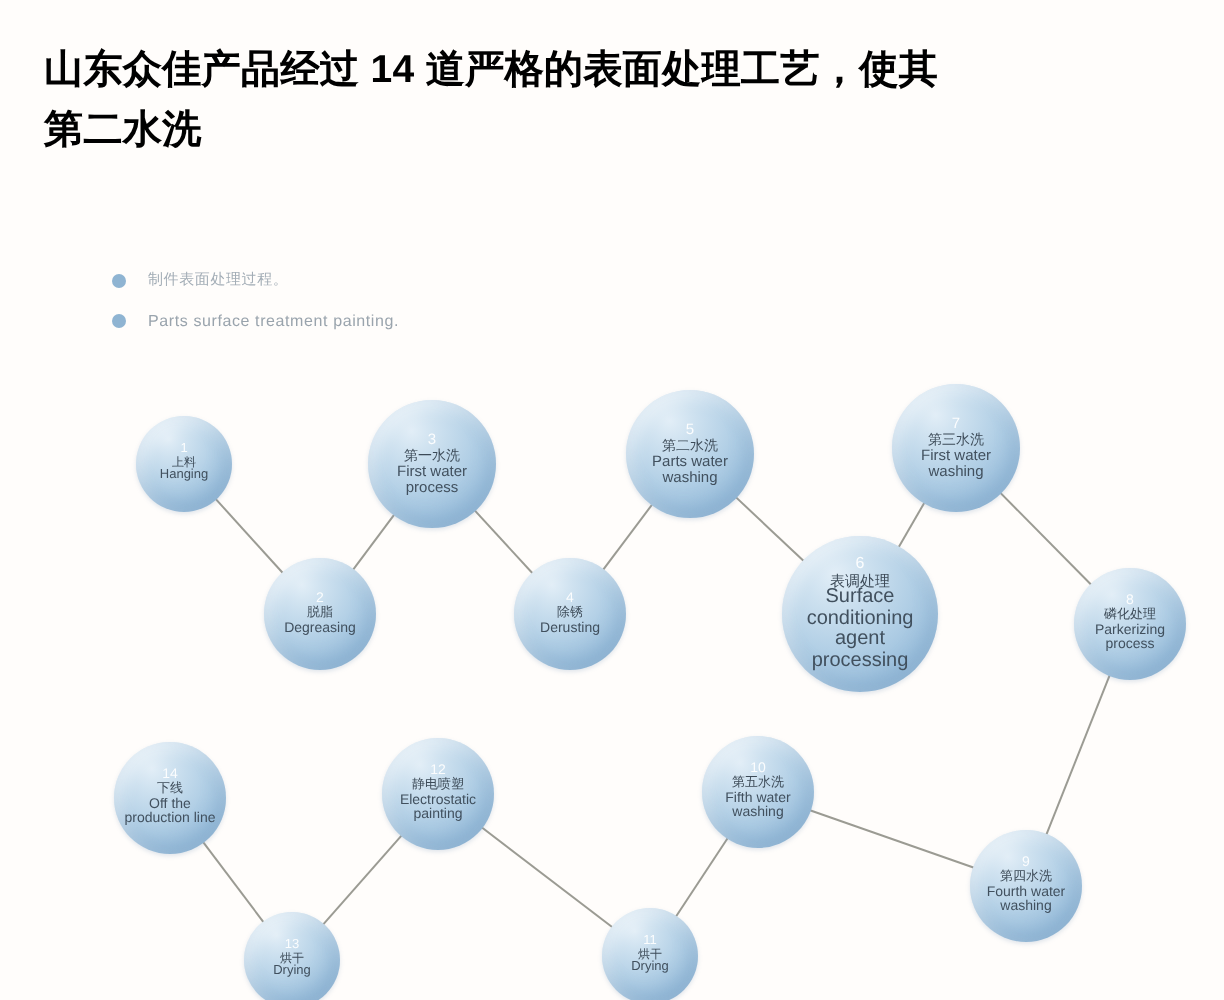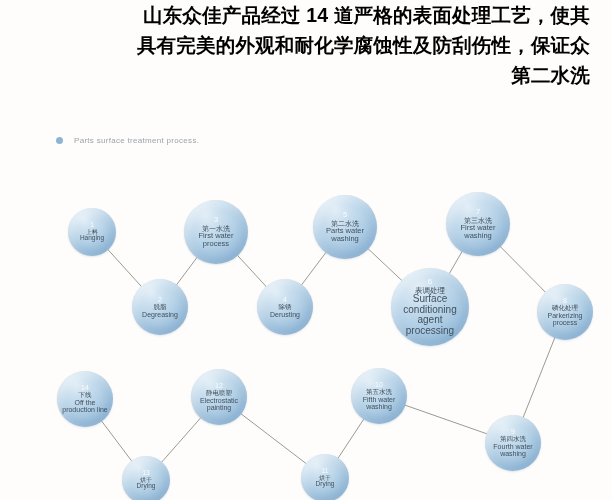--- a/index.html
+++ b/index.html
@@ -5,22 +5,22 @@
   html,body{margin:0;padding:0;}
   body{
     width:612px;height:500px;
     background:#fffdfb;
     font-family:"Liberation Sans","DejaVu Sans",sans-serif;
     overflow:hidden;
     position:relative;
   }
   
   #title-block{
-    padding:0 22px 0 22px;
-    text-align:right;
+    padding:20px 22px 0 22px;
+    text-align:left;
   }
   #title-block .tline{
     font-size:19.5px;
     font-weight:bold;
     color:#000000;
     line-height:30px;
     letter-spacing:0.2px;
     white-space:nowrap;
   }
   
@@ -109,30 +109,33 @@
   .sz-xl{width:78px;height:78px;}
   .sz-xl .num{font-size:8px;}
   .sz-xl .cn{font-size:7.5px;}
   .sz-xl .en{font-size:10px;}
 </style>
 </head>
 <body>
 
 <div id="title-block">
   <div class="tline">山东众佳产品经过 14 道严格的表面处理工艺，使其</div>
-  <div class="tline">具有完美的外观和耐化学腐蚀性及防刮伤性，保证众</div>
   <div class="tline">第二水洗</div>
 </div>
 
 <div id="diagram">
 
   <div id="legend">
     <div class="legend-row">
       <span class="legend-dot"></span>
-      <span class="legend-text">Parts surface treatment process.</span>
+      <span class="legend-text cn">制件表面处理过程。</span>
+    </div>
+    <div class="legend-row">
+      <span class="legend-dot"></span>
+      <span class="legend-text">Parts surface treatment painting.</span>
     </div>
   </div>
 
   <svg id="edges" viewBox="0 0 612 378">
       <line x1="106.77715562031963" y1="126.29833340476429" x2="142.53608881234953" y2="165.73833324891493" stroke="#9b9b93" stroke-width="1"></line>
       <line x1="175.55552004460176" y1="164.16671422597977" x2="198.0513230254595" y2="134.038406662331" stroke="#9b9b93" stroke-width="1"></line>
       <line x1="236.3116959246265" y1="132.07793035285488" x2="267.39653019865705" y2="165.86579369419243" stroke="#9b9b93" stroke-width="1"></line>
       <line x1="300.6" y1="164.2" x2="327" y2="129" stroke="#9b9b93" stroke-width="1"></line>
       <line x1="366.8459997807841" y1="125.56094097014973" x2="403.0566002703663" y2="159.64150613681534" stroke="#9b9b93" stroke-width="1"></line>
       <line x1="448.5231281514419" y1="152.97042423813173" x2="462.98124744477684" y2="127.96992629340671" stroke="#9b9b93" stroke-width="1"></line>

